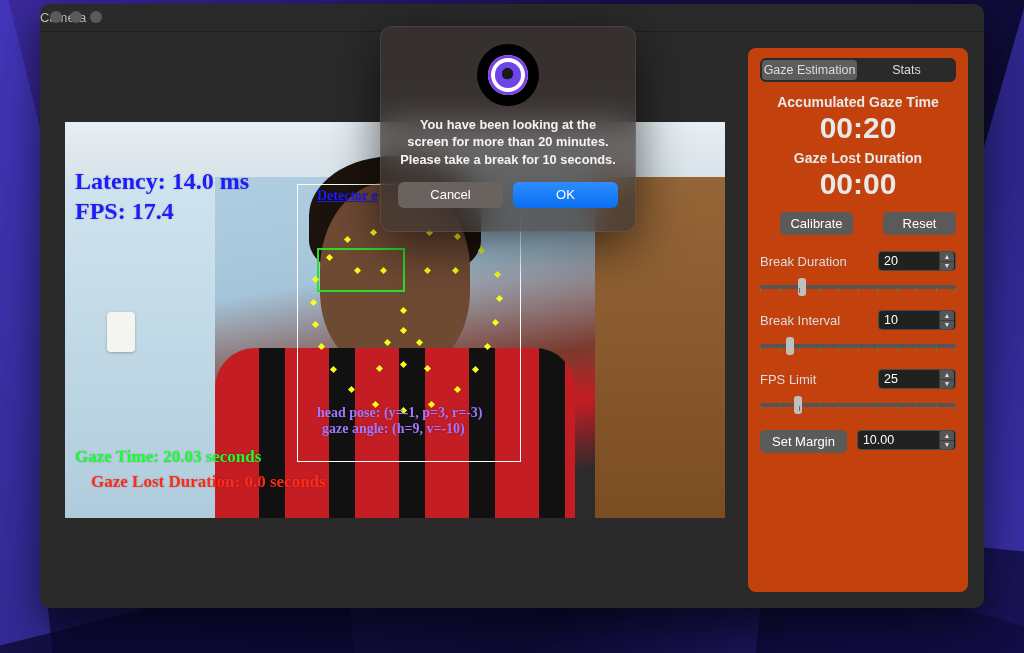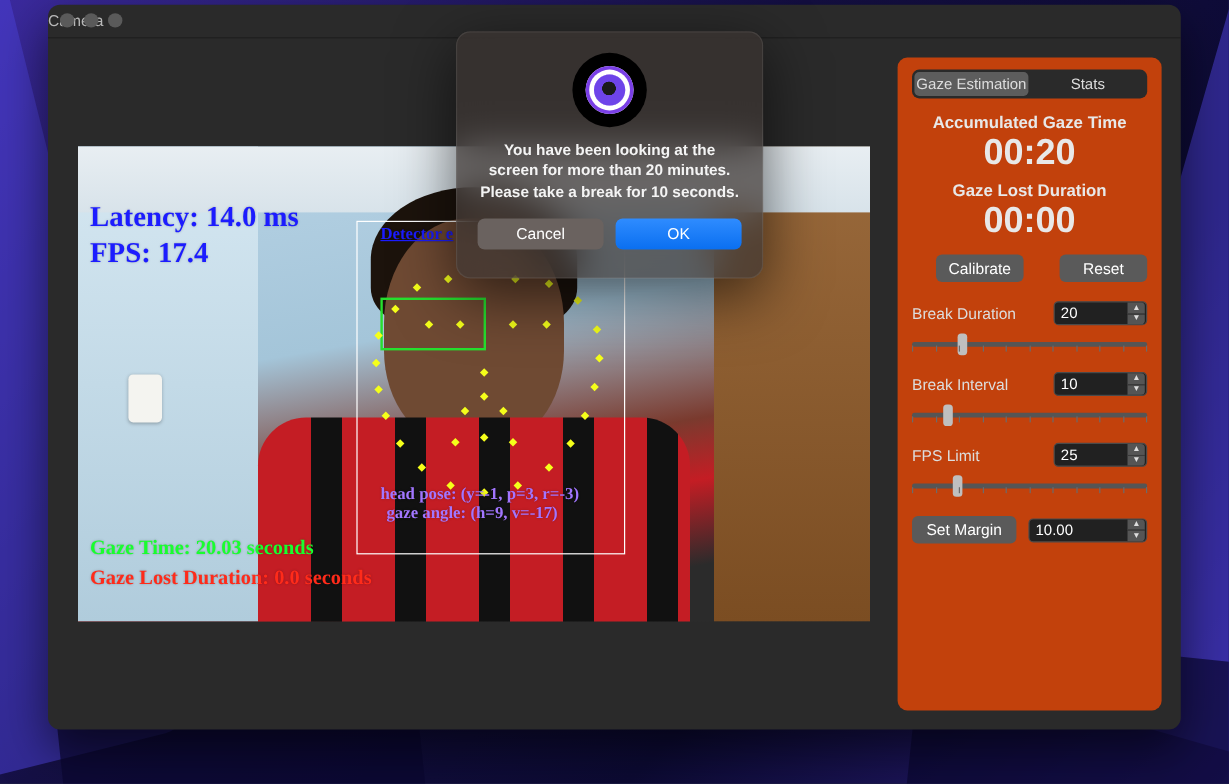--- a/index.html
+++ b/index.html
@@ -50,21 +50,21 @@
     background: repeating-linear-gradient(90deg, #c41d24 0 44px, #111 44px 70px);
     border-radius: 40px 40px 0 0;
   }
 
   
   .ov { position:absolute; font-family: Liberation Serif, serif; font-weight:700; text-shadow:0 0 2px rgba(0,0,0,.25); white-space:nowrap;text-align:right; }
   .ov.blue { color:#1c1cff; font-size:24px; }
   .ov.sm { color:#1c1cff; font-size:14px; text-decoration:underline; font-weight:600; }
   .ov.purple { color:#a276ff; font-size:14px; font-weight:600; }
   .ov.green { color:#18ff2e; font-size:17px; }
-  .ov.red { color:#ff2b1a; font-size:17px; }
+  .ov.red { color:#ff2b1a; font-size:17px;margin-left:16px; }
 
   .face-box { position:absolute; border:1px solid #fff; }
   .fb1 { left:232px; top:62px; width:224px; height:278px; }
   .eye-box { position:absolute; left:252px; top:126px; width:88px; height:44px; border:2px solid #26e02e; }
   .lm { position:absolute; width:5px; height:5px; background:#f5ff1a; transform:rotate(45deg); }
 
   
   .side {
     width: 220px; background:#c2410c; border-radius:8px; padding:10px 12px 14px;
     display:flex; flex-direction:column; color:#e8e8e8; font-size:13px;
@@ -90,21 +90,21 @@
   .stepper span:last-child { border-radius:0 0 3px 0;}
   .slider-wrap { margin:6px 0 16px; position:relative; }
   .slider {
     width:100%; appearance:none; height:4px; background:#555; border-radius:2px; outline:none;
   }
   .slider::-webkit-slider-thumb { appearance:none; width:8px; height:18px; background:#bfbfbf; border-radius:3px; cursor:pointer; }
   .slider::-moz-range-thumb { width:8px; height:18px; background:#bfbfbf; border:none; border-radius:3px; cursor:pointer; }
   .ticks { position:absolute; left:0; right:0; bottom:-2px; height:6px; display:flex; justify-content:space-between; pointer-events:none;}
   .ticks i { width:1px; height:5px; background:#6b6b6b; display:block; }
 
-  .margin-row { display:flex; align-items:center; gap:10px; margin-top:4px; }
+  .margin-row { display:flex; gap:10px; margin-top:4px; }
   .margin-row .mac-btn { flex:0 0 auto; padding:4px 12px; }
 
   
   .modal-backdrop {
     position:absolute; inset:0; pointer-events:none;
   }
   .modal {
     position:absolute; left:380px; top:26px; width:256px;
     background:rgba(60,52,50,.72); backdrop-filter: blur(16px);
     border-radius:12px; padding:18px 18px 24px; box-shadow: 0 14px 50px rgba(0,0,0,.6), 0 0 0 1px rgba(255,255,255,.08) inset;
@@ -193,21 +193,21 @@
         <div class="lm" style="left:320px; top:218px;"></div>
         <div class="lm" style="left:352px; top:218px;"></div>
         <div class="lm" style="left:312px; top:244px;"></div>
         <div class="lm" style="left:336px; top:240px;"></div>
         <div class="lm" style="left:360px; top:244px;"></div>
 
         <div class="ov blue" style="left:10px; top:46px;">Latency: 14.0 ms</div>
         <div class="ov blue" style="left:10px; top:76px;">FPS: 17.4</div>
         <div class="ov sm" style="left:252px; top:66px;">Detector e</div>
         <div class="ov purple" style="left:252px; top:283px;">head pose: (y=-1, p=3, r=-3)</div>
-        <div class="ov purple" style="left:257px; top:299px;">gaze angle: (h=9, v=-17)</div>
+        <div class="ov purple" style="left:257px; top:299px;">gaze angle: (h=9, v=-10)</div>
         <div class="ov green" style="left:10px; top:325px;">Gaze Time: 20.03 seconds</div>
         <div class="ov red" style="left:10px; top:350px;">Gaze Lost Duration: 0.0 seconds</div>
       </div>
     </div>
 
     <div class="side">
       <div class="seg">
         <button class="active">Gaze Estimation</button>
         <button>Stats</button>
       </div>

